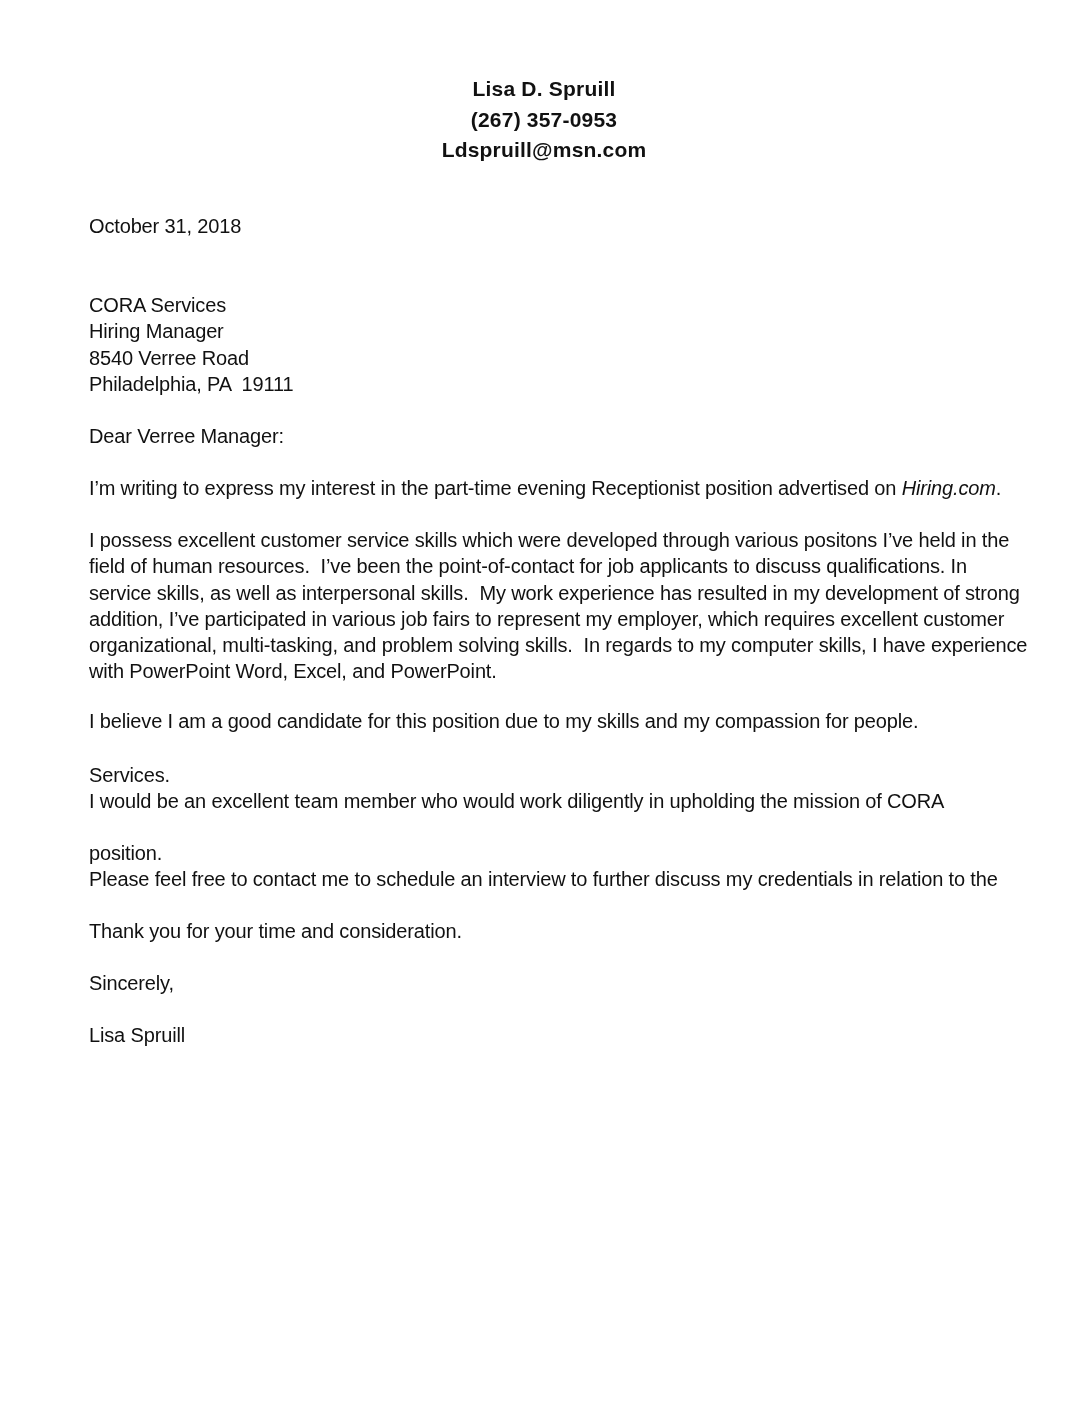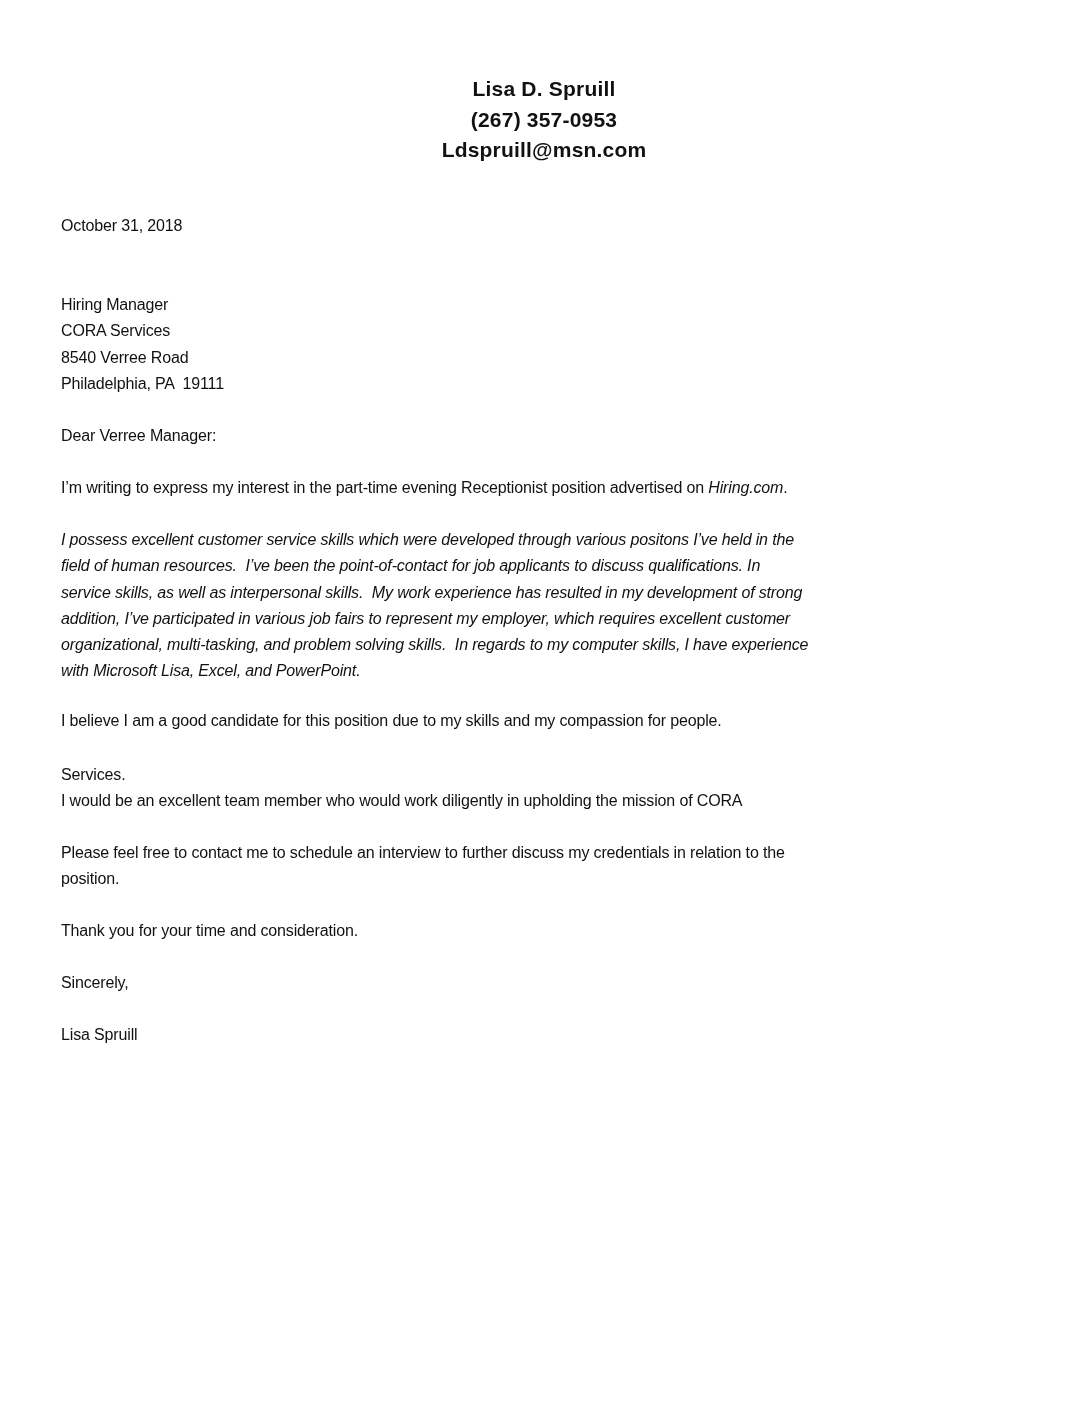--- a/index.html
+++ b/index.html
@@ -27,32 +27,32 @@
       top: 74px;
       text-align: center;
       font-weight: bold;
       font-size: 21px;
       line-height: 30.5px;
       letter-spacing: 0.2px;
     }
     .letterhead div { margin: 0; }
     .body-text {
       position: absolute;
-      left: 61px;
+      left: 89px;
       width: 940px;
-      font-size: 16px;
+      font-size: 20px;
       line-height: 26.3px;
       letter-spacing: -0.15px;
     }
     .line { white-space: pre; }
     .date { top: 213px; }
     .address { top: 292px; }
     .salutation { top: 423px; }
     .para1 { top: 475px; }
-    .para2 { top: 527px; font-style: italic; }
+    .para2 { top: 527px; }
     .para3 { top: 708px; }
     .para4 { top: 762px; }
     .para5 { top: 840px; }
     .para6 { top: 918px; }
     .closing { top: 970px; }
     .signature { top: 1022px; }
     em { font-style: italic; }
   </style>
 </head>
 <body>
@@ -61,51 +61,51 @@
 
   <div class="letterhead">
     <div>Lisa D. Spruill</div>
     <div>(267) 357-0953</div>
     <div>Ldspruill@msn.com</div>
   </div>
 
   <div class="body-text date">October 31, 2018</div>
 
   <div class="body-text address">
+    <div class="line">CORA Services</div>
     <div class="line">Hiring Manager</div>
-    <div class="line">CORA Services</div>
     <div class="line">8540 Verree Road</div>
     <div class="line">Philadelphia, PA  19111</div>
   </div>
 
   <div class="body-text salutation">Dear Verree Manager:</div>
 
   <div class="body-text para para1">
     <span>I’m writing to express my interest in the part-time evening Receptionist position advertised on </span><em>Hiring.com</em><span>.</span>
   </div>
 
   <div class="body-text para para2">
     <div class="line">I possess excellent customer service skills which were developed through various positons I’ve held in the</div>
     <div class="line">field of human resources.  I’ve been the point-of-contact for job applicants to discuss qualifications. In</div>
     <div class="line">service skills, as well as interpersonal skills.  My work experience has resulted in my development of strong</div>
     <div class="line">addition, I’ve participated in various job fairs to represent my employer, which requires excellent customer</div>
     <div class="line">organizational, multi-tasking, and problem solving skills.  In regards to my computer skills, I have experience</div>
-    <div class="line">with Microsoft Lisa, Excel, and PowerPoint.</div>
+    <div class="line">with PowerPoint Word, Excel, and PowerPoint.</div>
   </div>
 
   <div class="body-text para para3">I believe I am a good candidate for this position due to my skills and my compassion for people.</div>
 
   <div class="body-text para para4">
     <div class="line">Services.</div>
     <div class="line">I would be an excellent team member who would work diligently in upholding the mission of CORA</div>
   </div>
 
   <div class="body-text para para5">
+    <div class="line">position.</div>
     <div class="line">Please feel free to contact me to schedule an interview to further discuss my credentials in relation to the</div>
-    <div class="line">position.</div>
   </div>
 
   <div class="body-text para para6">Thank you for your time and consideration.</div>
 
   <div class="body-text closing">Sincerely,</div>
 
   <div class="body-text signature">Lisa Spruill</div>
 
 </div>
 

